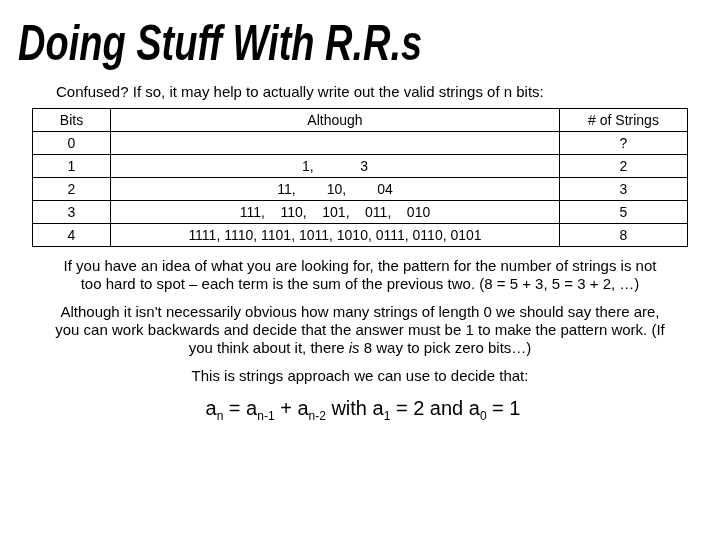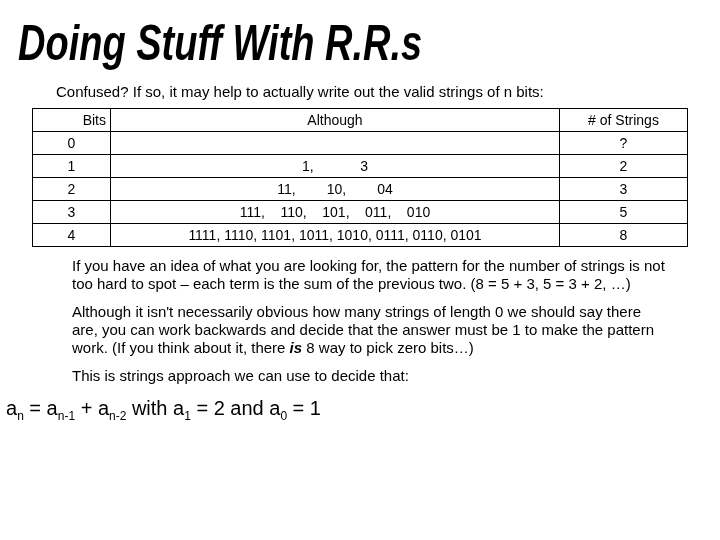--- a/index.html
+++ b/index.html
@@ -29,33 +29,35 @@
     margin: 2px 0 0 32px;
     width: 656px;
     font-size: 14px;
   }
   table.data th, table.data td {
     border: 1px solid #000;
     text-align: center;
     padding: 3px 4px;
     font-weight: normal;
   }
-  table.data .bits-col { width: 78px; text-align: right; }
+  table.data .bits-col { width: 78px; }
   table.data .count-col { width: 128px; }
   .para {
     font-size: 15px;
     line-height: 1.2;
-    padding: 10px 52px 0 72px;
+    padding: 10px 52px 0 52px;
+    text-align: center;
   }
   .formula {
     font-size: 20px;
+    text-align: center;
     padding: 12px 0 0 6px;
   }
   .formula sub { font-size: 12px; }
-  .italic { font-style: italic; font-weight: bold; }
+  .italic { font-style: italic; }
 </style>
 </head>
 <body>
 
 <div class="title">Doing Stuff With R.R.s</div>
 
 <div class="subtitle">Confused? If so, it may help to actually write out the valid strings of n bits:</div>
 
 <table class="data">
   <tbody>

